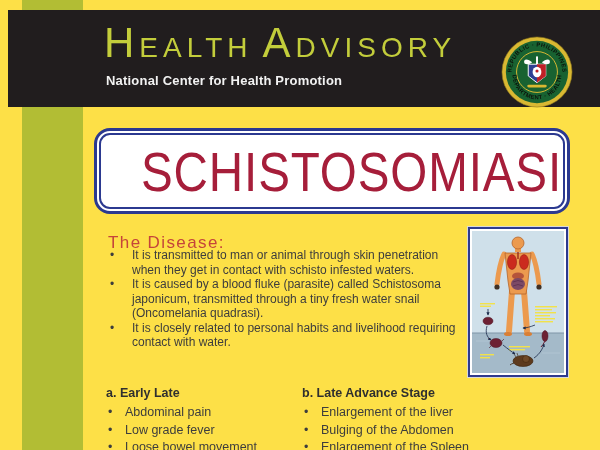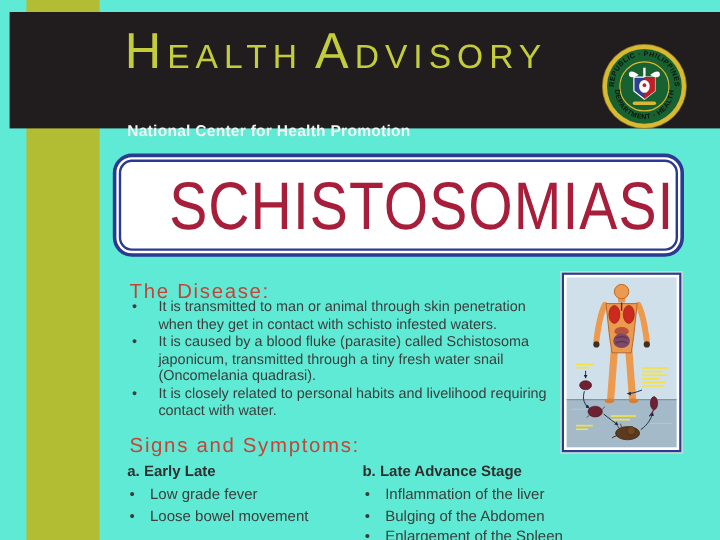--- a/index.html
+++ b/index.html
@@ -1,30 +1,30 @@
 <!DOCTYPE html>
 <html><head>
 <meta charset="utf-8">
 <style>
   html,body { margin:0; padding:0; background:#ffffff; }
   .page {
     position:relative; width:600px; height:450px; overflow:hidden;
-    background:#5eead4; font-family:"Liberation Sans", sans-serif;
+    background:#fde047; font-family:"Liberation Sans", sans-serif;
     outline:1px solid #e3e3e3;
   }
   
   .accent-bar { position:absolute; left:22px; top:0; width:61px; height:450px; background:#b2bd34; }
 
   
   .header { position:absolute; left:8px; top:10px; width:592px; height:97px; background:#211d1e; }
   .headline { position:absolute; left:96px; top:9px; color:#c3cd3b; white-space:nowrap; }
   .hw { display:inline-block; font-size:28px; letter-spacing:5px; }
   .hw::first-letter { font-size:42px; }
   .hw + .hw { margin-left:10px; }
-  .subtitle { position:absolute; left:98px; top:63px; color:#f2f2f2; font-size:13px; line-height:15.5px; font-weight:bold; letter-spacing:0.2px;margin-top:28px; }
+  .subtitle { position:absolute; left:98px; top:63px; color:#f2f2f2; font-size:13px; line-height:15.5px; font-weight:bold; letter-spacing:0.2px; }
   .seal { position:absolute; left:492px; top:25px; width:74px; height:74px; }
 
   
   .banner { position:absolute; left:94px; top:128px; width:476px; height:86px;
     border:3px solid #2b3990; border-radius:16px; background:#ffffff; box-sizing:border-box; }
   .banner-inner { position:absolute; left:2px; top:2px; right:2px; bottom:2px;
     border:2px solid #2b3990; border-radius:11px; text-align:center; overflow:hidden; }
   .banner-text { display:inline-block; font-size:56px; line-height:74px; letter-spacing:1px;
     color:#a61e3a; transform:scaleX(0.85); transform-origin:center; white-space:nowrap; }
 
@@ -101,34 +101,34 @@
   </div>
 
   <div class="red-heading h-disease">The Disease:</div>
 
   <ul class="disease-list">
     <li>It is transmitted to man or animal through skin penetration when they get in contact with schisto infested waters.</li>
     <li>It is caused by a blood fluke (parasite) called Schistosoma japonicum, transmitted through a tiny fresh water snail (Oncomelania quadrasi).</li>
     <li>It is closely related to personal habits and livelihood requiring contact with water.</li>
   </ul>
 
-  <div class="red-heading h-symptoms">Signs and Symptoms:</div>
 
   <div class="sym-col col-a">
     <div class="sym-title">a. Early Late</div>
     <ul class="sym-items">
+      <li>Abdominal pain</li>
       <li>Low grade fever</li>
       <li>Loose bowel movement</li>
     </ul>
   </div>
 
   <div class="sym-col col-b">
     <div class="sym-title">b. Late Advance Stage</div>
     <ul class="sym-items">
-      <li>Inflammation of the liver</li>
+      <li>Enlargement of the liver</li>
       <li>Bulging of the Abdomen</li>
       <li>Enlargement of the Spleen</li>
     </ul>
   </div>
 
   <div class="diagram">
     <svg viewBox="0 0 92 142" aria-hidden="true">
       <defs>
         <marker id="arr" viewBox="0 0 6 6" refX="5" refY="3" markerWidth="4" markerHeight="4" orient="auto">
           <path d="M0,0 L6,3 L0,6 z" fill="#1a2a4a"></path>

